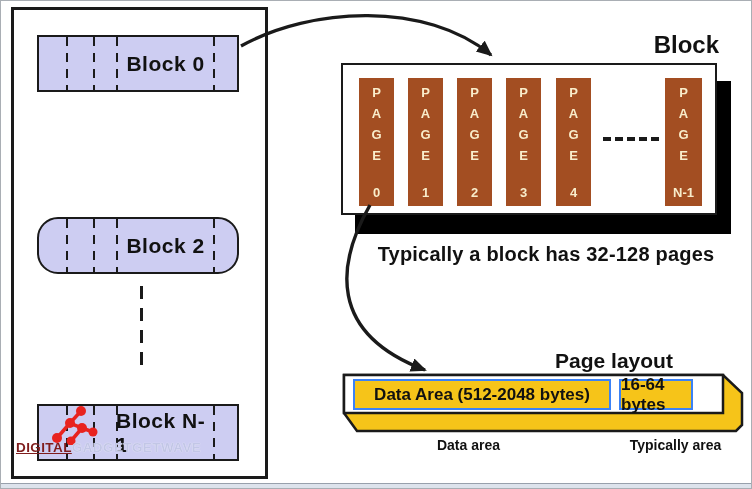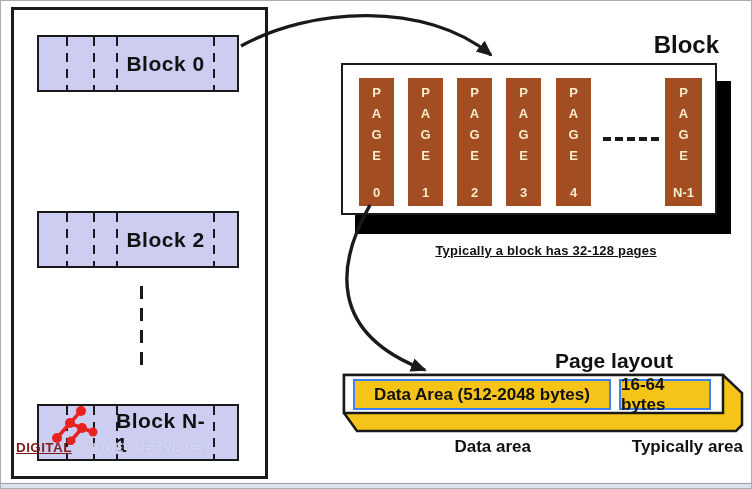--- a/index.html
+++ b/index.html
@@ -54,37 +54,37 @@
   .pages-dashes {
     position:absolute; left:260px; top:72px; width:56px; height:0;
     border-top:4px dashed #1a1a1a;
   }
   .block-title {
     position:absolute; left:600px; top:30px; width:118px; text-align:right;
     font-weight:bold; font-size:24px; z-index:3;
   }
   .caption {
     position:absolute; left:350px; top:242px; width:390px; text-align:center;
-    font-weight:bold; font-size:13px; z-index:3; letter-spacing:0.2px;text-decoration:underline;
+    font-weight:bold; font-size:20px; z-index:3; letter-spacing:0.2px;
   }
   
   .slab-svg { position:absolute; left:0; top:0; width:752px; height:489px; z-index:1; pointer-events:none; }
   .yellow-box {
     position:absolute; background:#f6c419; border:2px solid #3b82f6; z-index:2;
     display:flex; align-items:center; justify-content:center;
     font-weight:bold; font-size:17px;
   }
   #data-area-box { left:352px; top:378px; width:258px; height:31px; }
-  #meta-area-box { left:618px; top:378px; width:92px;  height:31px; }
+  #meta-area-box { left:618px; top:378px; width:74px;  height:31px; }
   .page-layout-title {
     position:absolute; left:548px; top:348px; width:130px; text-align:center;
     font-weight:bold; font-size:21px; z-index:3;
   }
   .area-label {
-    position:absolute; top:436px; text-align:right; font-weight:bold; font-size:17px; z-index:3;
+    position:absolute; top:436px; text-align:center; font-weight:bold; font-size:14px; z-index:3;
   }
   #data-area-label { left:405px; width:125px; }
   #meta-area-label { left:607px; width:135px; }
   
   .arrows-svg { position:absolute; left:0; top:0; width:752px; height:489px; z-index:4; pointer-events:none; }
   
   .wm-logo { position:absolute; left:46px; top:392px; z-index:5; }
   .wm-text {
     position:absolute; left:15px; top:439px; z-index:5;
     font-weight:bold; font-size:13.5px; letter-spacing:0.4px; white-space:nowrap;
@@ -103,21 +103,21 @@
 <div id="canvas">
 
   <div class="left-panel">
     <div class="block-row" style="top:25px;">
       <span class="vl" style="left:27px;"></span>
       <span class="vl" style="left:54px;"></span>
       <span class="vl" style="left:77px;"></span>
       <span class="vl" style="left:174px;"></span>
       <span class="block-label">Block 0</span>
     </div>
-    <div class="block-row" style="top:201px;">
+    <div class="block-row" style="top:207px;border-radius:21px;">
       <span class="vl" style="left:27px;"></span>
       <span class="vl" style="left:54px;"></span>
       <span class="vl" style="left:77px;"></span>
       <span class="vl" style="left:174px;"></span>
       <span class="block-label">Block 2</span>
     </div>
     <div class="ellipsis-line"></div>
     <div class="block-row" style="top:394px;">
       <span class="vl" style="left:27px;"></span>
       <span class="vl" style="left:54px;"></span>

